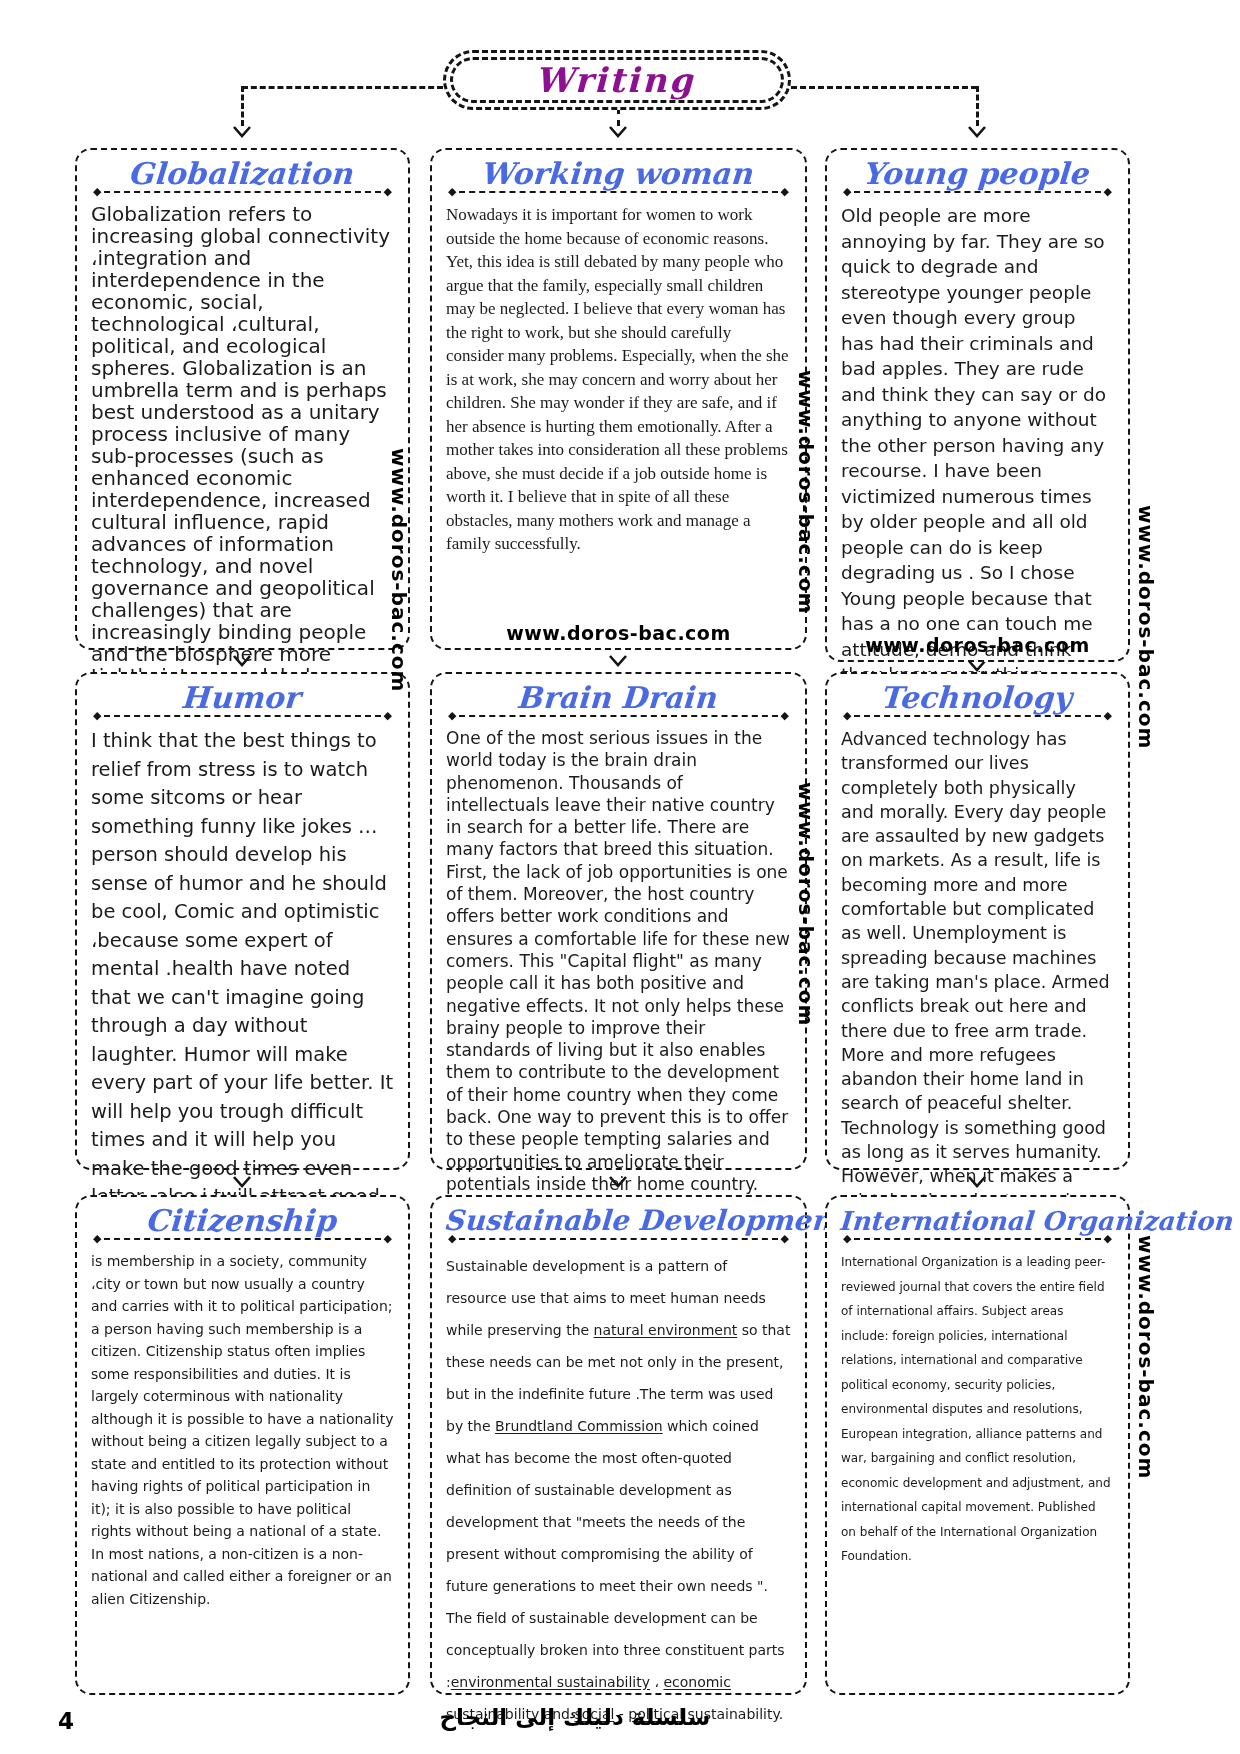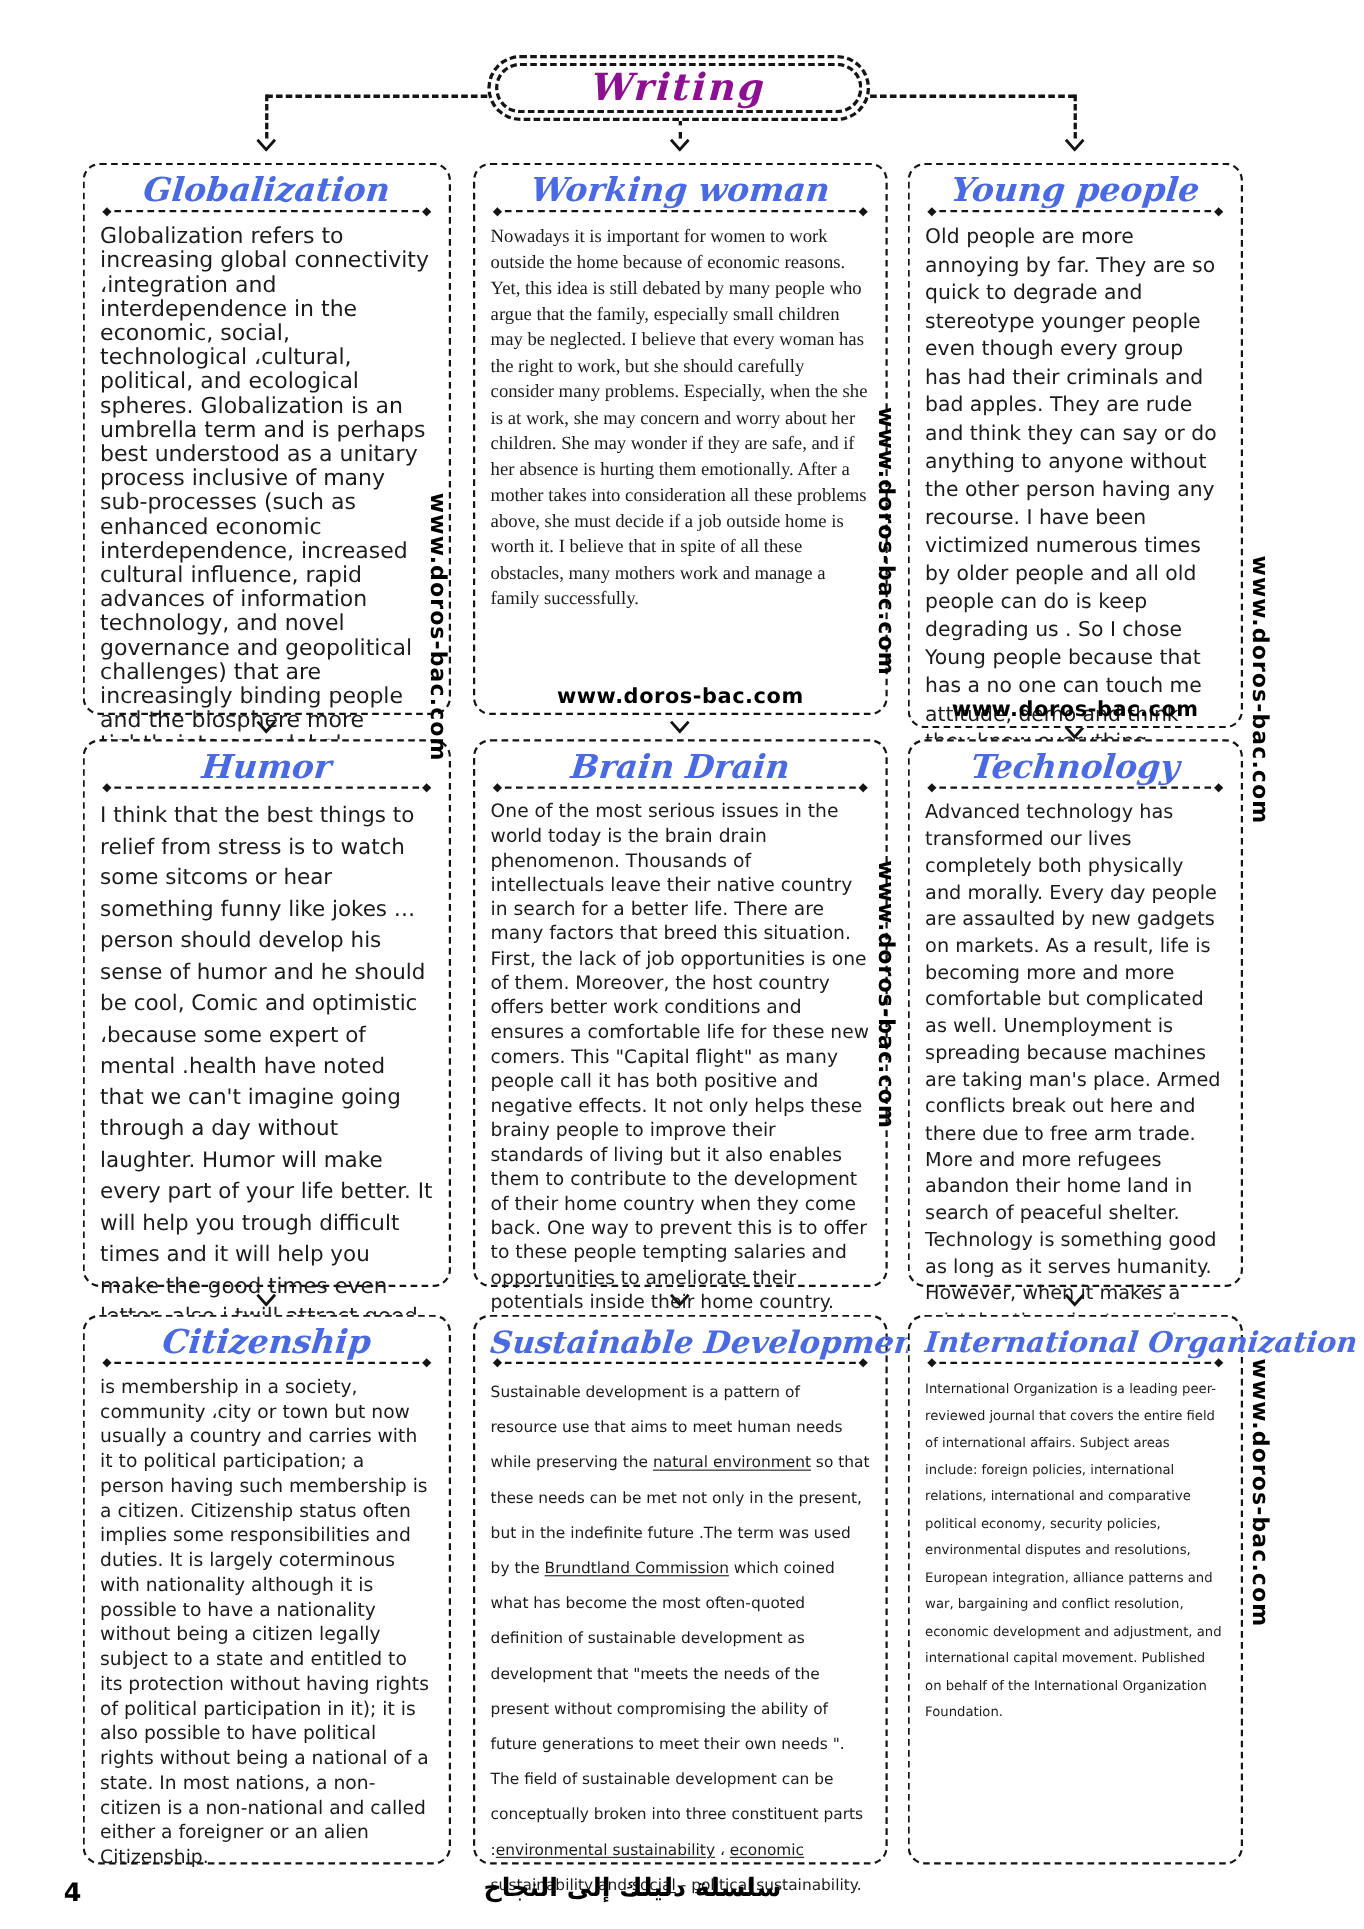--- a/index.html
+++ b/index.html
@@ -54,21 +54,21 @@
   .tbox-rule{display:flex;align-items:center;margin:-4px 2px 6px 2px;}
   .tbox-rule .diamond{font-size:11px;color:#141414;line-height:1;}
   .tbox-rule .rule-line{flex:1;border-top:2.5px dashed #141414;margin:0 3px;height:0;}
   .tbox-body{white-space:pre-line;}
   .b1 .tbox-body{font-size:20px;line-height:22px;}
   .b2 .tbox-body{font-size:17px;line-height:23.5px;font-family:Liberation Serif, serif;}
   .b3 .tbox-body{font-size:18.5px;line-height:25.5px;}
   .b4 .tbox-body{font-size:19.5px;line-height:28.5px;}
   .b5 .tbox-body{font-size:17px;line-height:22.3px;}
   .b6 .tbox-body{font-size:17.5px;line-height:24.3px;}
-  .b7 .tbox-body{font-size:17px;line-height:22.5px;}
+  .b7 .tbox-body{font-size:14px;line-height:22.5px;}
   .b8 .tbox-body{font-size:14px;line-height:32px;}
   .b9 .tbox-body{font-size:12px;line-height:24.5px;}
   .b9 .tbox-title{font-size:26px;}
   .b8 .tbox-title{font-size:28px;}
   .u{text-decoration:underline;text-underline-offset:2px;}
   
   .wm-h{
     position:absolute;left:0;right:0;bottom:4px;
     text-align:center;font-weight:bold;font-size:19px;color:#000;
     letter-spacing:.5px;z-index:4;

